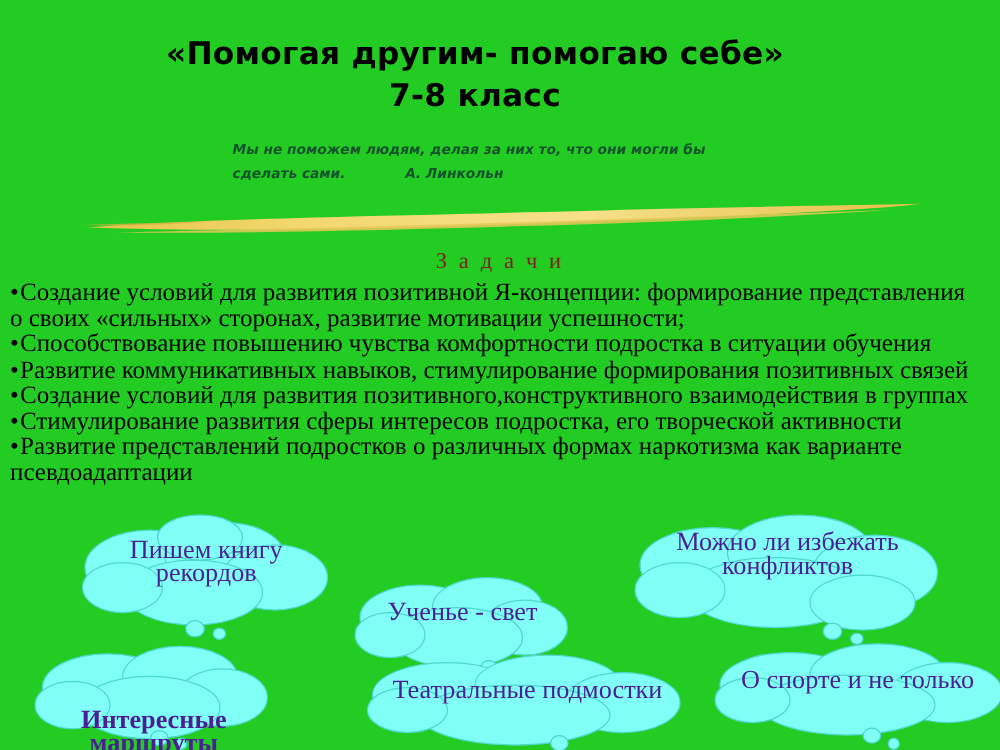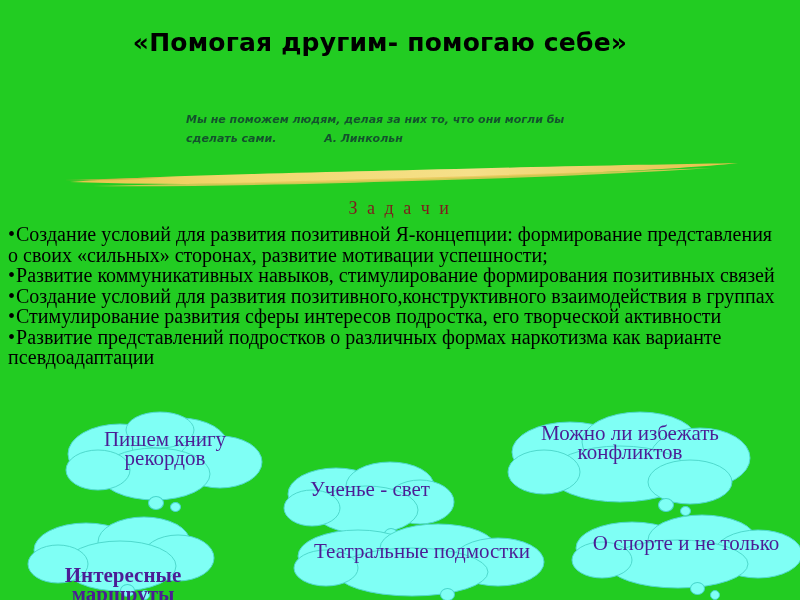--- a/index.html
+++ b/index.html
@@ -117,20 +117,21 @@
     border: 1px solid #49d6cc;
   }
 </style>
 </head>
 <body>
 
 <div class="slide">
 
   <div class="title-block">
     <span>«Помогая другим- помогаю себе»</span>
+    <span class="title-line2">7-8 класс</span>
   </div>
 
   <div class="quote">
     <span>Мы не поможем людям, делая за них то, что они могли бы сделать сами.</span>
     <span class="author">А. Линкольн</span>
   </div>
 
   <svg class="brush" viewBox="0 0 680 30" preserveAspectRatio="none">
     <defs>
       <linearGradient id="gbrush" x1="0" y1="0" x2="1" y2="0">
@@ -142,20 +143,21 @@
     </defs>
     <path d="M8,22 C60,18 120,16 190,14 C270,12 360,10 470,7 C560,5 630,4 676,3 C640,7 600,9 540,12 C460,16 360,19 260,22 C180,24 90,25 8,22 Z" fill="url(#gbrush)"></path>
     <path d="M30,26 C120,24 250,21 380,17 C470,14 560,11 650,8 C560,14 460,18 350,21 C250,24 130,27 30,26 Z" fill="#e9c85b" opacity="0.85"></path>
     <path d="M2,20 C40,19 70,18 110,17 C70,20 40,21 2,20 Z" fill="#d8b142" opacity="0.8"></path>
   </svg>
 
   <div class="tasks-heading">З а д а ч и</div>
   <div class="tasks-list">
     <span class="task-item">Создание условий для развития позитивной Я-концепции: формирование представления
  о своих «сильных» сторонах, развитие мотивации успешности;</span>
+    <span class="task-item">Способствование повышению чувства комфортности подростка в ситуации обучения</span>
     <span class="task-item">Развитие коммуникативных навыков, стимулирование формирования позитивных связей</span>
     <span class="task-item">Создание условий для развития позитивного,конструктивного взаимодействия в группах</span>
     <span class="task-item">Стимулирование развития  сферы интересов подростка, его творческой активности</span>
     <span class="task-item">Развитие представлений подростков о различных формах наркотизма как варианте
  псевдоадаптации</span>
   </div>
 
   <div class="cloud-group" style="left:60px; top:408px; width:210px; height:100px;">
     <svg width="210" height="100">
       <g fill="#7FFFF5" stroke="#4fd9cd" stroke-width="1">

